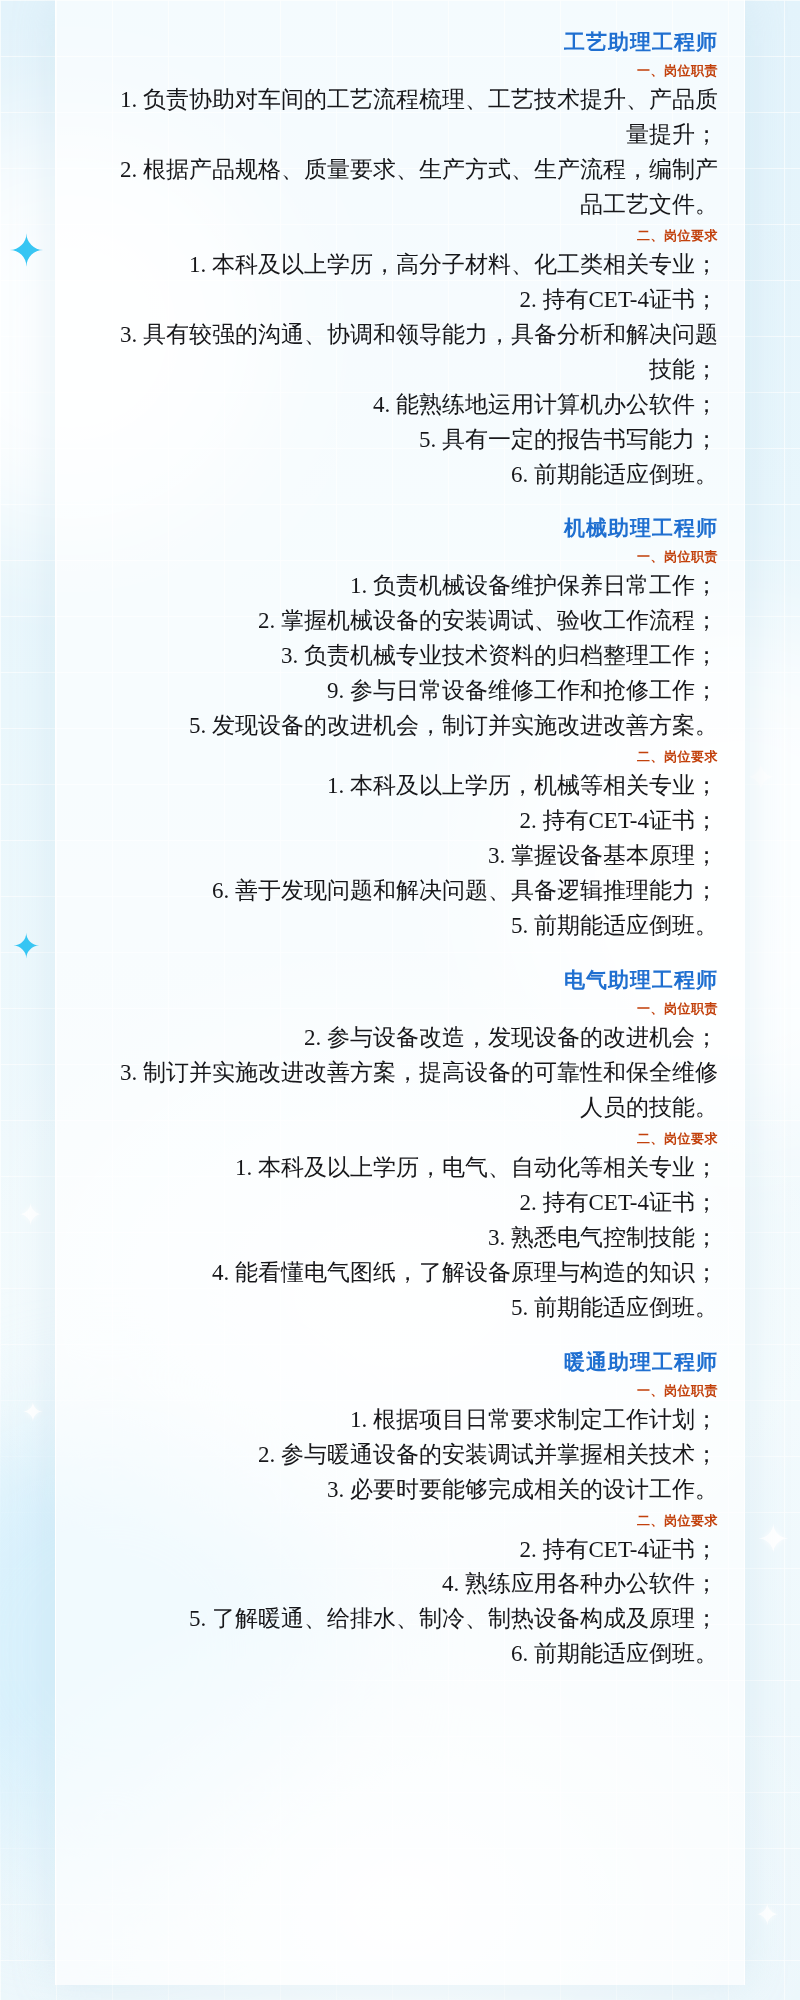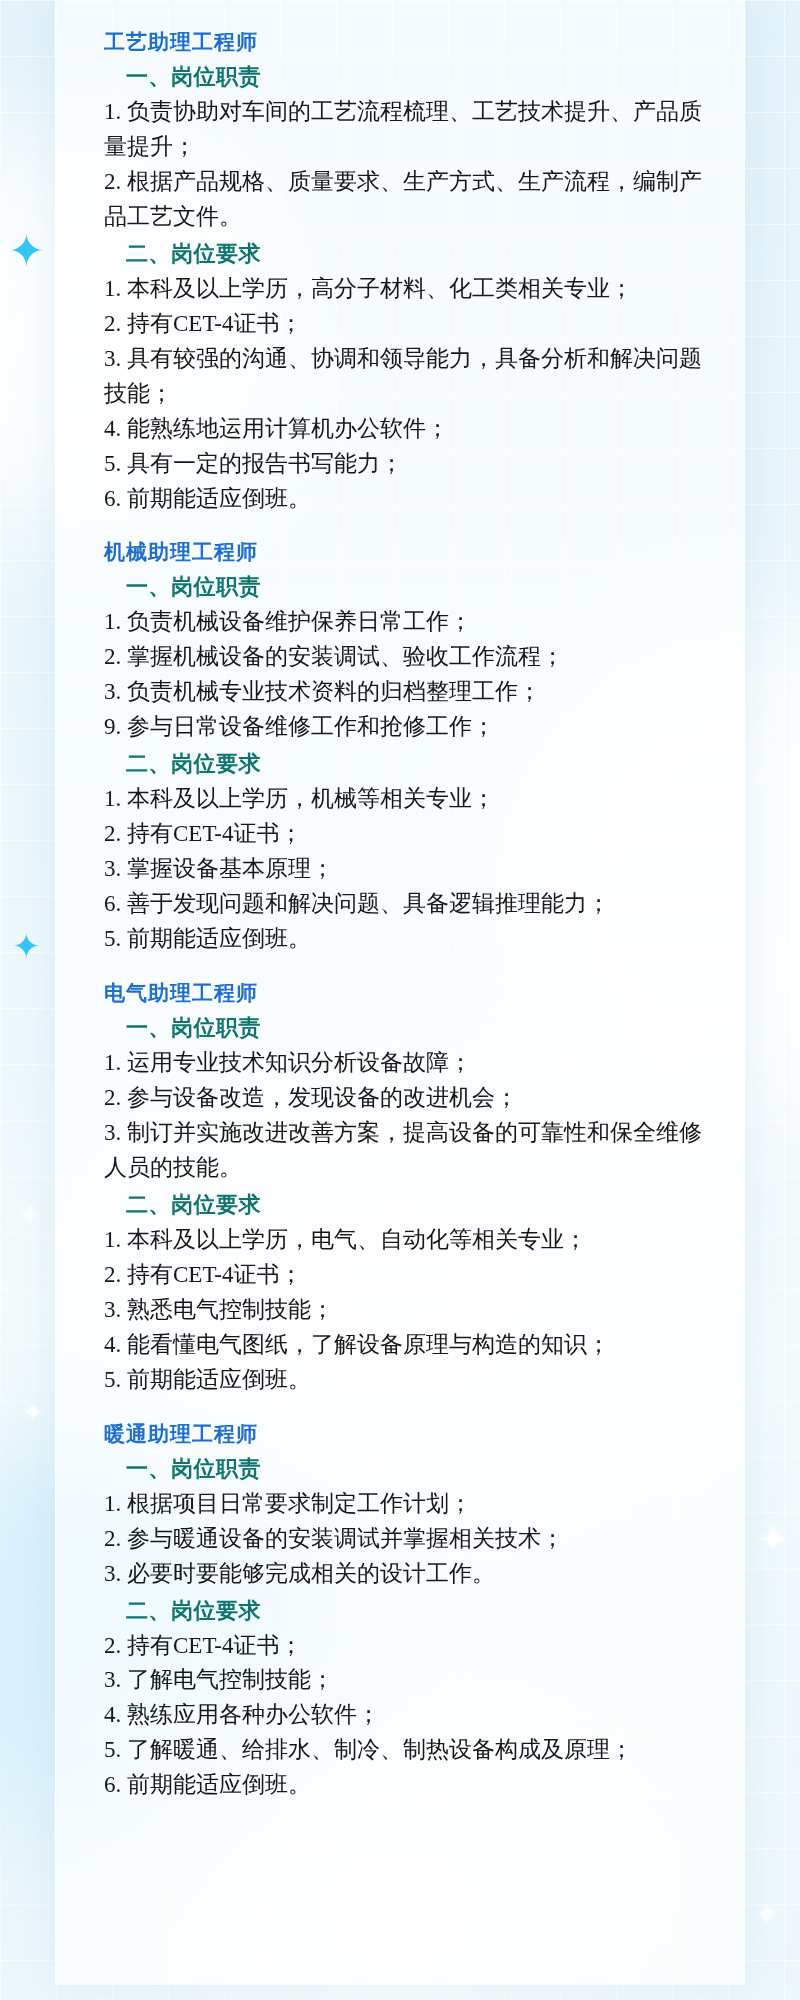--- a/index.html
+++ b/index.html
@@ -66,35 +66,35 @@
     width: 690px;
     min-height: 1985px;
     background: rgba(255,255,255,0.62);
     border-left: 1px solid rgba(255,255,255,0.9);
     border-right: 1px solid rgba(255,255,255,0.9);
     box-shadow: 0 0 40px rgba(160, 205, 225, 0.25);
     box-sizing: border-box;
     padding: 14px 26px 30px 26px;
   }
 
-  .job { margin-bottom: 22px; }
+  .job { margin-bottom: 22px; text-align: right; }
   .job:last-child { margin-bottom: 0; }
 
   .job-title {
     color: #1f6fd0;
     font-weight: bold;
     font-size: 21px;
     letter-spacing: 1px;
     padding-left: 22px;
     margin: 14px 0 6px 0;
   }
   .section-head {
     font-weight: bold;
-    font-size: 22px;
-    color: #0f766e;
+    font-size: 13px;
+    color: #c2410c;
     padding-left: 44px;
     margin: 4px 0 3px 0;
     letter-spacing: 0.5px;
   }
   .line {
     font-size: 23px;
     color: #17171a;
     line-height: 1.52;
     padding-left: 22px;
     text-indent: 0;
@@ -145,34 +145,34 @@
   </section>
 
   <section class="job">
     <h2 class="job-title">机械助理工程师</h2>
 
     <h3 class="section-head">一、岗位职责</h3>
     <p class="line">1. 负责机械设备维护保养日常工作；</p>
     <p class="line">2. 掌握机械设备的安装调试、验收工作流程；</p>
     <p class="line">3. 负责机械专业技术资料的归档整理工作；</p>
     <p class="line">9. 参与日常设备维修工作和抢修工作；</p>
+    <p class="line">5. 发现设备的改进机会，制订并实施改进改善方案。</p>
 
     <h3 class="section-head">二、岗位要求</h3>
     <p class="line">1. 本科及以上学历，机械等相关专业；</p>
     <p class="line">2. 持有CET-4证书；</p>
     <p class="line">3. 掌握设备基本原理；</p>
     <p class="line">6. 善于发现问题和解决问题、具备逻辑推理能力；</p>
     <p class="line">5. 前期能适应倒班。</p>
   </section>
 
   <section class="job">
     <h2 class="job-title">电气助理工程师</h2>
 
     <h3 class="section-head">一、岗位职责</h3>
-    <p class="line">1. 运用专业技术知识分析设备故障；</p>
     <p class="line">2. 参与设备改造，发现设备的改进机会；</p>
     <p class="line">3. 制订并实施改进改善方案，提高设备的可靠性和保全维修人员的技能。</p>
 
     <h3 class="section-head">二、岗位要求</h3>
     <p class="line">1. 本科及以上学历，电气、自动化等相关专业；</p>
     <p class="line">2. 持有CET-4证书；</p>
     <p class="line">3. 熟悉电气控制技能；</p>
     <p class="line">4. 能看懂电气图纸，了解设备原理与构造的知识；</p>
     <p class="line">5. 前期能适应倒班。</p>
   </section>
@@ -180,19 +180,18 @@
   <section class="job">
     <h2 class="job-title">暖通助理工程师</h2>
 
     <h3 class="section-head">一、岗位职责</h3>
     <p class="line">1. 根据项目日常要求制定工作计划；</p>
     <p class="line">2. 参与暖通设备的安装调试并掌握相关技术；</p>
     <p class="line">3. 必要时要能够完成相关的设计工作。</p>
 
     <h3 class="section-head">二、岗位要求</h3>
     <p class="line">2. 持有CET-4证书；</p>
-    <p class="line">3. 了解电气控制技能；</p>
     <p class="line">4. 熟练应用各种办公软件；</p>
     <p class="line">5. 了解暖通、给排水、制冷、制热设备构成及原理；</p>
     <p class="line">6. 前期能适应倒班。</p>
   </section>
 
 </div>
 
 </body></html>

